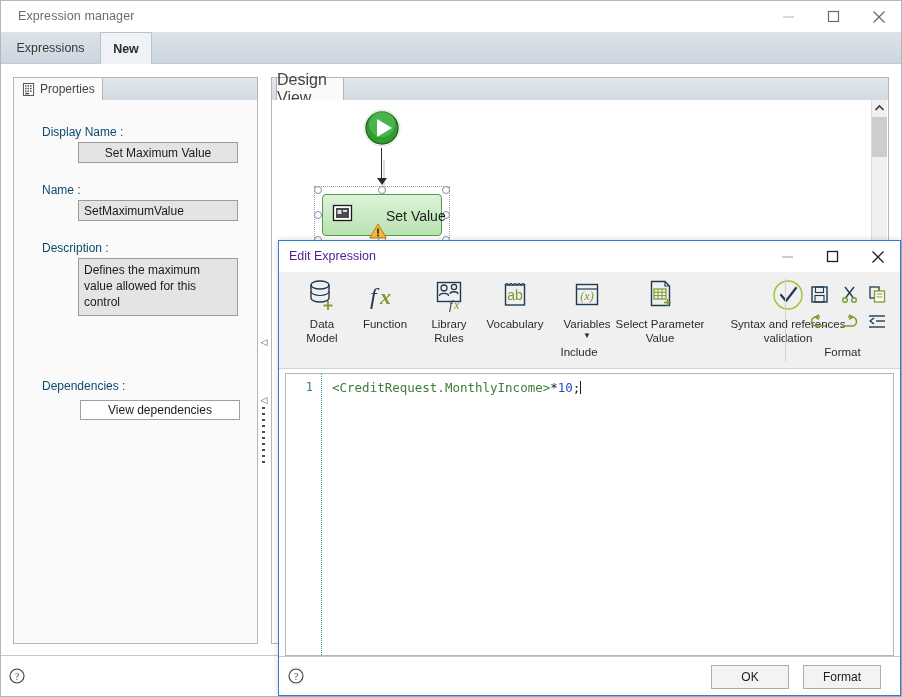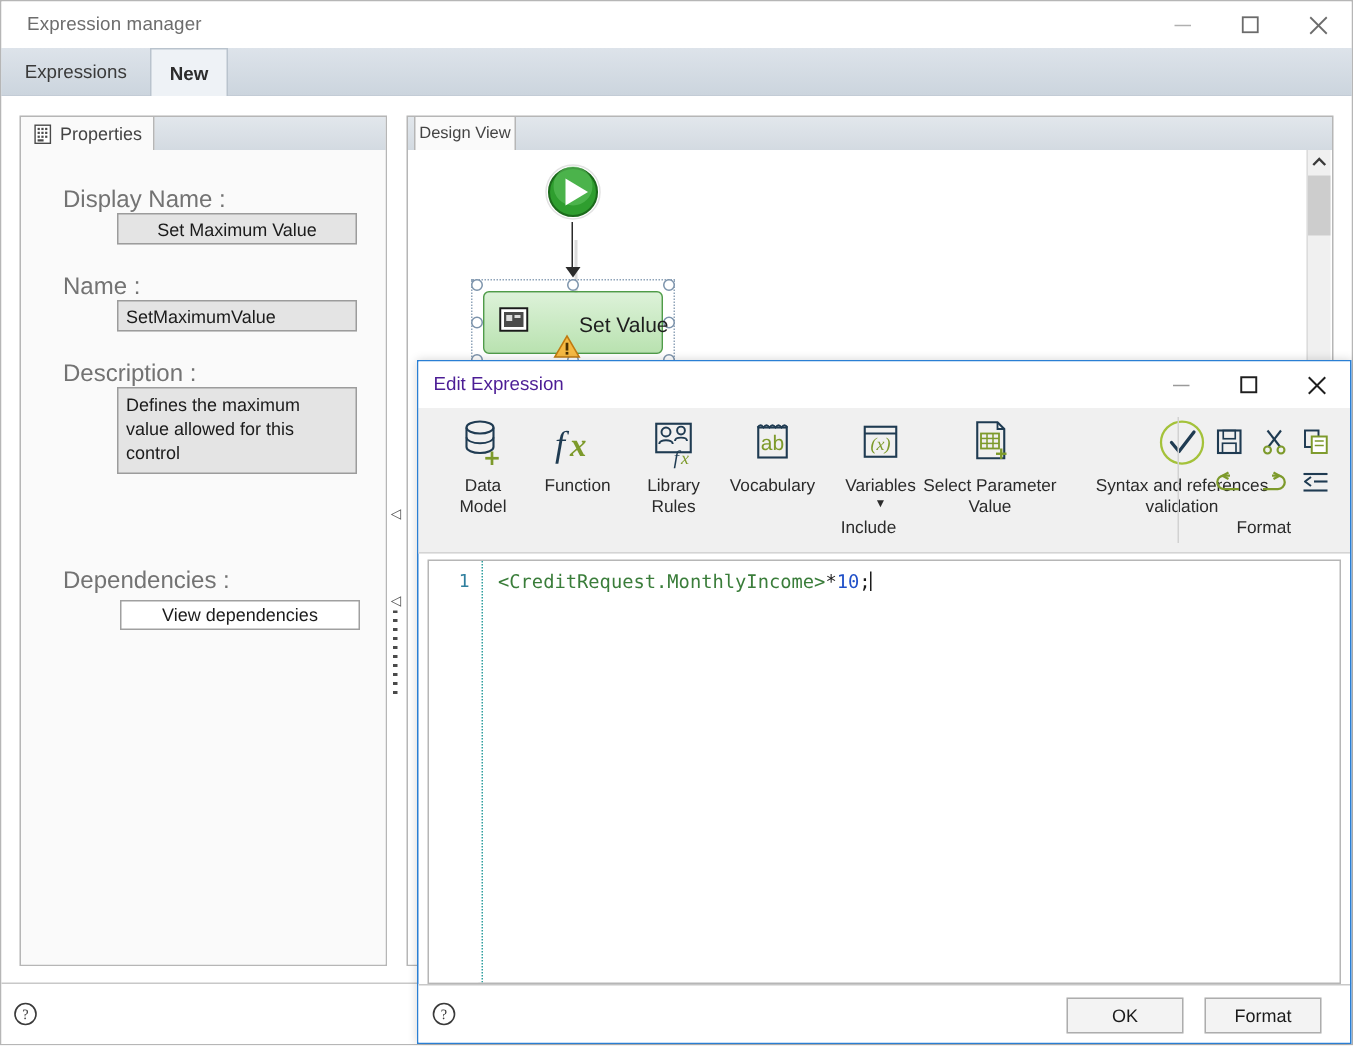--- a/index.html
+++ b/index.html
@@ -141,22 +141,22 @@
   }
   .props-body {
     position: absolute;
     left: 0; top: 22px;
     width: 243px; height: 543px;
     background: #fafafa;
     box-sizing: border-box;
   }
   .field-label {
     position: absolute;
-    font-size: 16px;
-    color: #737373;
+    font-size: 12px;
+    color: #0c4a6e;
     white-space: nowrap;
   }
   .field-input {
     position: absolute;
     background: #e4e4e4;
     border: 1px solid #9c9c9c;
     box-sizing: border-box;
     font-size: 12px;
     color: #1b1b1b;
     padding: 3px 5px 0 5px;
@@ -213,21 +213,21 @@
     box-sizing: border-box;
   }
   .design-tab {
     position: absolute;
     left: 4px; top: 0;
     width: 68px; height: 22px;
     background: #fafafa;
     border-left: 1px solid #b6b6b6;
     border-right: 1px solid #b6b6b6;
     display: flex; align-items: center; justify-content: center;
-    font-size: 11px;
+    font-size: 16px;
     color: #444;
     box-sizing: border-box;
   }
   .design-canvas {
     position: absolute;
     left: 0; top: 22px;
     width: 616px; height: 543px;
     background: #ffffff;
     overflow: hidden;
   }

